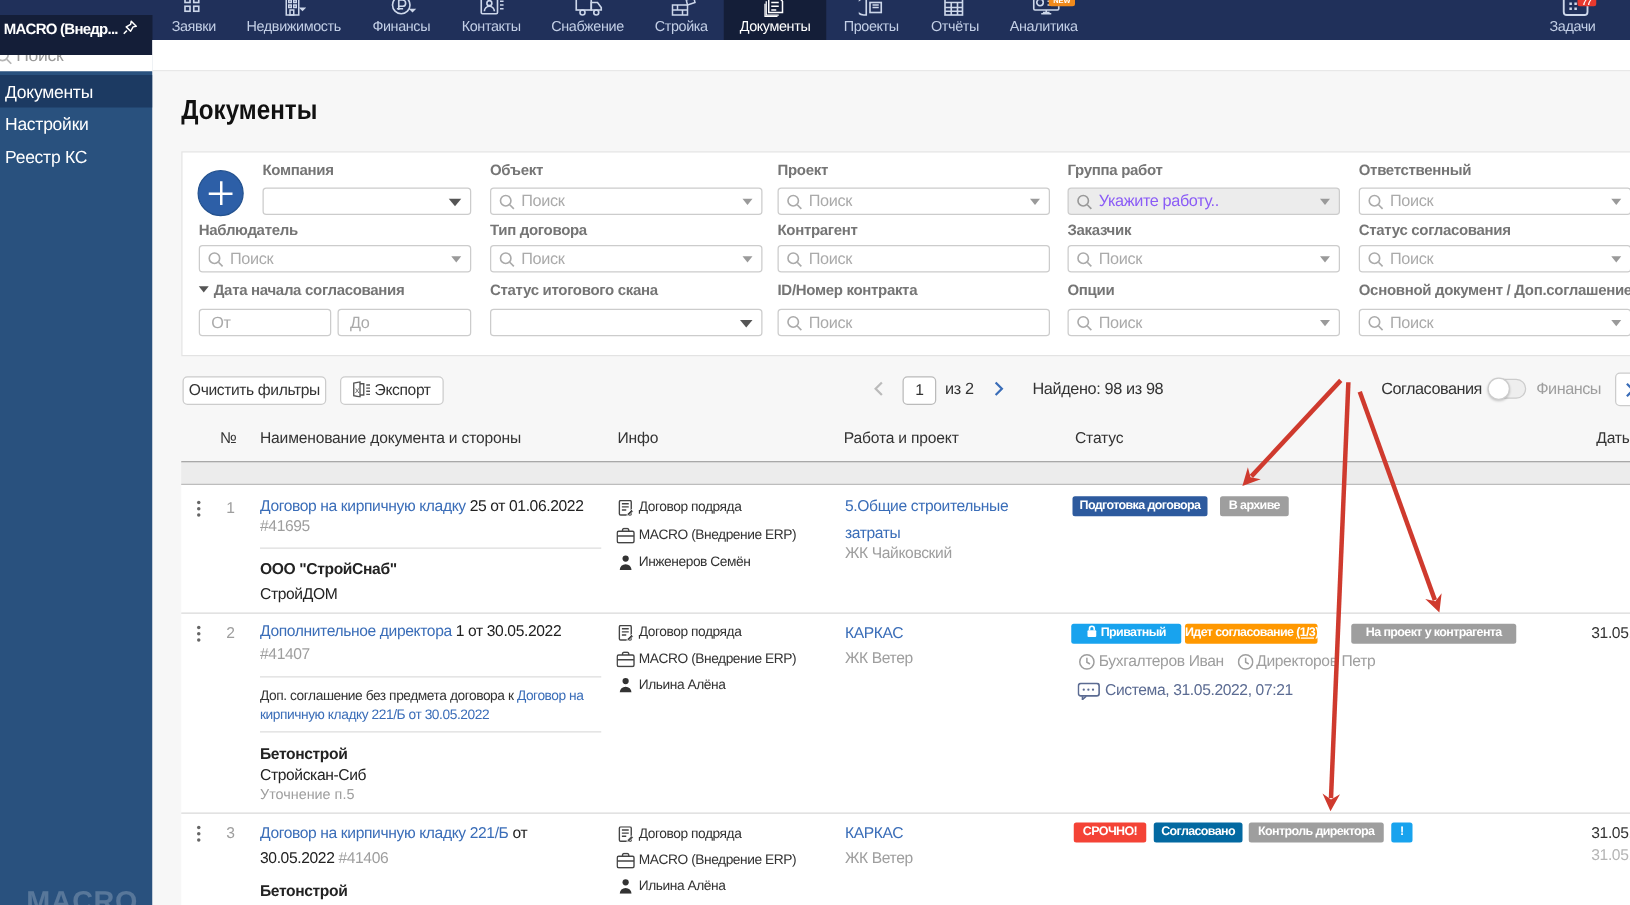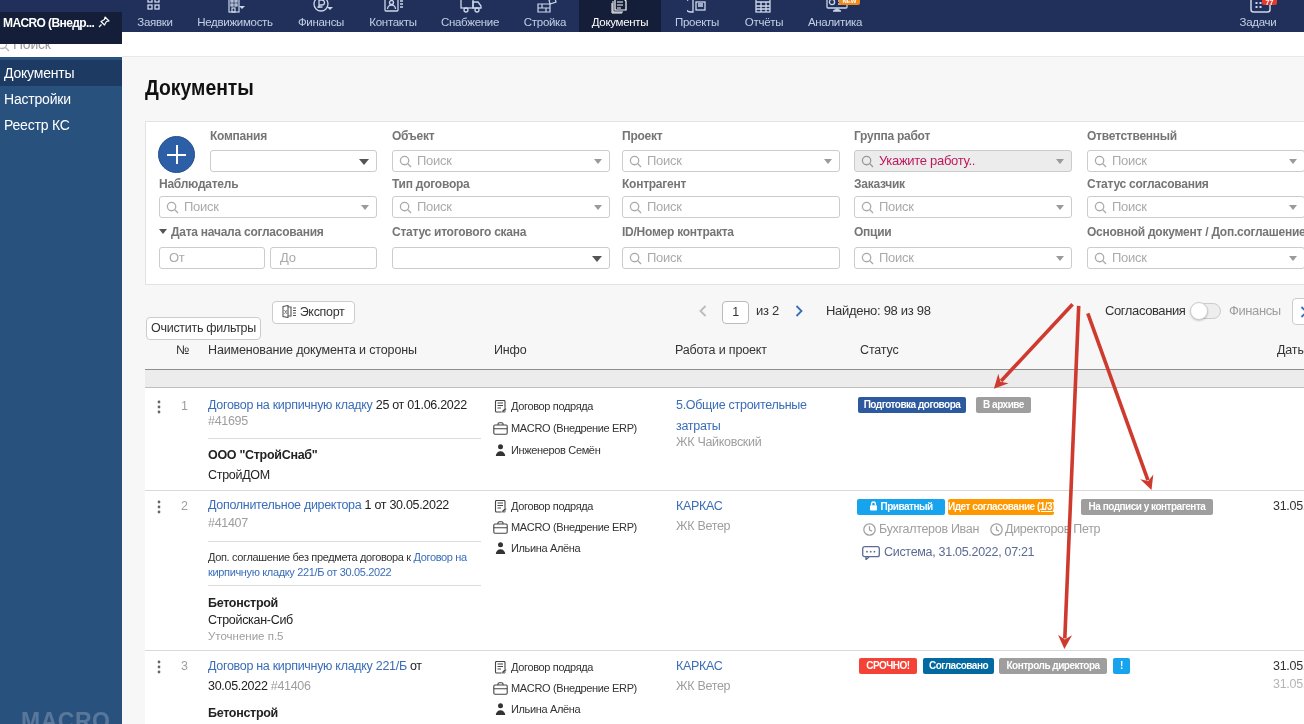--- a/index.html
+++ b/index.html
@@ -227,21 +227,21 @@
           <line x1="9.5" y1="9.5" x2="13" y2="13" stroke="#aaa" stroke-width="1.4"></line>
         </svg>
         <span class="ph">Поиск</span>
         <span class="car"></span>
       </div>
   <div class="fbox" style="left:732px;top:118px;width:218px;background:#ececec;">
         <svg class="mag" width="13" height="13" viewBox="0 0 14 14">
           <circle cx="6" cy="6" r="4.5" fill="none" stroke="#999" stroke-width="1.4"></circle>
           <line x1="9.5" y1="9.5" x2="13" y2="13" stroke="#999" stroke-width="1.4"></line>
         </svg>
-        <span class="ph" style="color:#be185d">Укажите работу..</span>
+        <span class="ph" style="color:#8b5cf6">Укажите работу..</span>
         <span class="car"></span>
       </div>
   <div class="fbox" style="left:965px;top:118px;width:218px;">
         <svg class="mag" width="13" height="13" viewBox="0 0 14 14">
           <circle cx="6" cy="6" r="4.5" fill="none" stroke="#aaa" stroke-width="1.4"></circle>
           <line x1="9.5" y1="9.5" x2="13" y2="13" stroke="#aaa" stroke-width="1.4"></line>
         </svg>
         <span class="ph">Поиск</span>
         <span class="car"></span>
       </div>
@@ -324,21 +324,21 @@
       </div>
   <div class="fbox" style="left:965px;top:215px;width:218px;">
         <svg class="mag" width="13" height="13" viewBox="0 0 14 14">
           <circle cx="6" cy="6" r="4.5" fill="none" stroke="#aaa" stroke-width="1.4"></circle>
           <line x1="9.5" y1="9.5" x2="13" y2="13" stroke="#aaa" stroke-width="1.4"></line>
         </svg>
         <span class="ph">Поиск</span>
         <span class="car"></span>
       </div>
 
-  <div class="btn" style="left:24px;top:269px;width:115px;line-height:21px;margin-top:16px;">Очистить фильтры</div>
+  <div class="btn" style="left:24px;top:269px;width:115px;line-height:21px;">Очистить фильтры</div>
   <div class="btn" style="left:150px;top:269px;width:83px;line-height:21px;"><svg style="vertical-align:-2px" width="14" height="13" viewBox="0 0 14 13">
           <g fill="none" stroke="#555" stroke-width="1.1">
             <path d="M1 1.5 L6 0.5 V12.5 L1 11.5z M6 2 h3 v9 H6"></path>
           </g>
           <text x="2" y="9" font-size="7" fill="#555" font-family="Liberation Sans">x</text>
           <g stroke="#555" stroke-width="1.1">
             <path d="M11 3 h3 M11 5.5 h3 M11 8 h3 M11 10.5 h3"></path>
           </g>
         </svg> Экспорт</div>
   <svg class="abs" style="left:575px;top:272px;" width="12" height="14" viewBox="0 0 12 14">
@@ -448,21 +448,21 @@
         <path d="M0.8 12 a4.7 4.7 0 0 1 9.4 0z" fill="#333"></path>
       </svg>
   <div class="t12" style="left:389px;top:509px;">Ильина Алёна</div>
   <div class="t13 link" style="left:554px;top:466px;">КАРКАС</div>
   <div class="t13 grey" style="left:554px;top:486px;">ЖК Ветер</div>
   <div class="badge" style="left:735px;top:467px;width:88px;background:#18a3ee;"><svg style="vertical-align:-1px" width="9" height="10" viewBox="0 0 9 10">
           <rect x="1" y="4.2" width="7" height="5.3" rx="0.8" fill="#fff"></rect>
           <path d="M2.6 4.2 V2.9 a1.9 1.9 0 0 1 3.8 0 V4.2" fill="none" stroke="#fff" stroke-width="1.3"></path>
         </svg> Приватный</div>
   <div class="badge" style="left:826px;top:467px;width:106px;background:#ff9800;">Идет согласование <span style="text-decoration:underline">(1/3)</span></div>
-  <div class="badge" style="left:959px;top:467px;width:132px;background:#9e9e9e;">На подписи у контрагента</div>
+  <div class="badge" style="left:959px;top:467px;width:132px;background:#9e9e9e;">На проект у контрагента</div>
   <svg class="abs" style="left:741px;top:491px;" width="13" height="13" viewBox="0 0 13 13">
         <circle cx="6.5" cy="6.5" r="5.7" fill="none" stroke="#9e9e9e" stroke-width="1.2"></circle>
         <path d="M6.5 3.2 V6.8 L9 8.2" fill="none" stroke="#9e9e9e" stroke-width="1.2"></path>
       </svg>
   <div class="t13 grey" style="left:757px;top:489px;">Бухгалтеров Иван</div>
   <svg class="abs" style="left:868px;top:491px;" width="13" height="13" viewBox="0 0 13 13">
         <circle cx="6.5" cy="6.5" r="5.7" fill="none" stroke="#9e9e9e" stroke-width="1.2"></circle>
         <path d="M6.5 3.2 V6.8 L9 8.2" fill="none" stroke="#9e9e9e" stroke-width="1.2"></path>
       </svg>
   <div class="t13 grey" style="left:883px;top:489px;">Директоров Петр</div>

